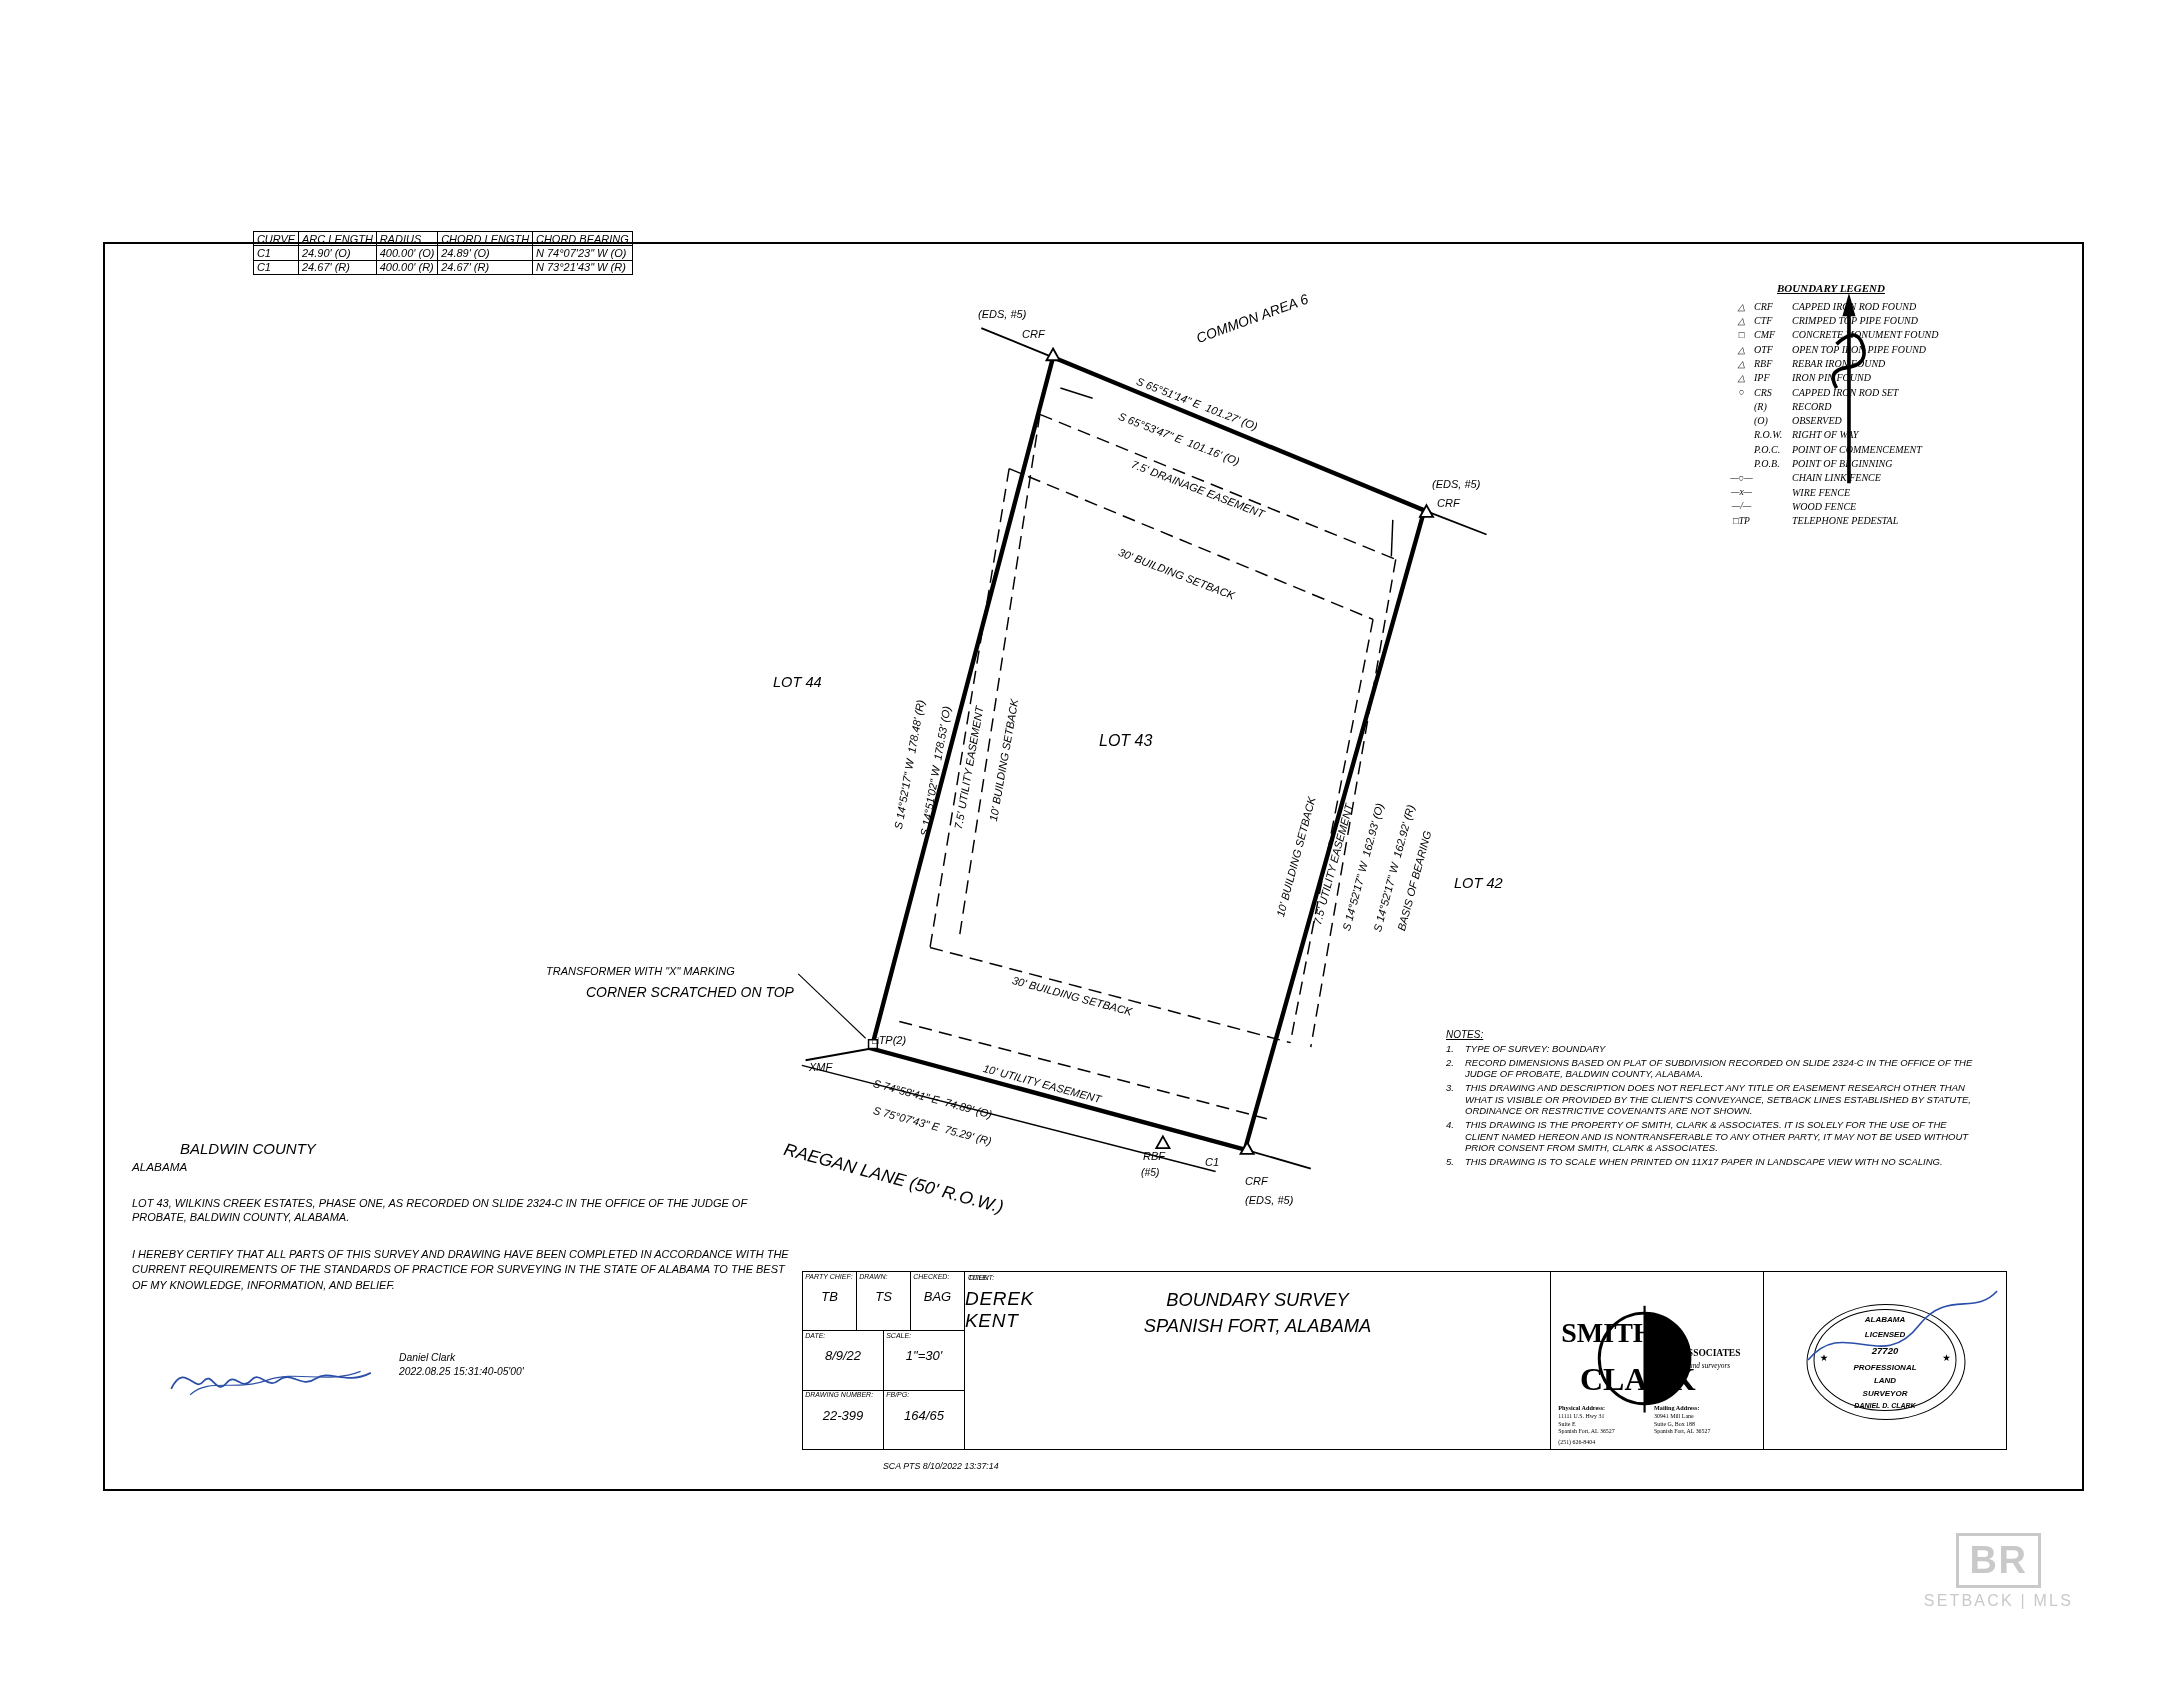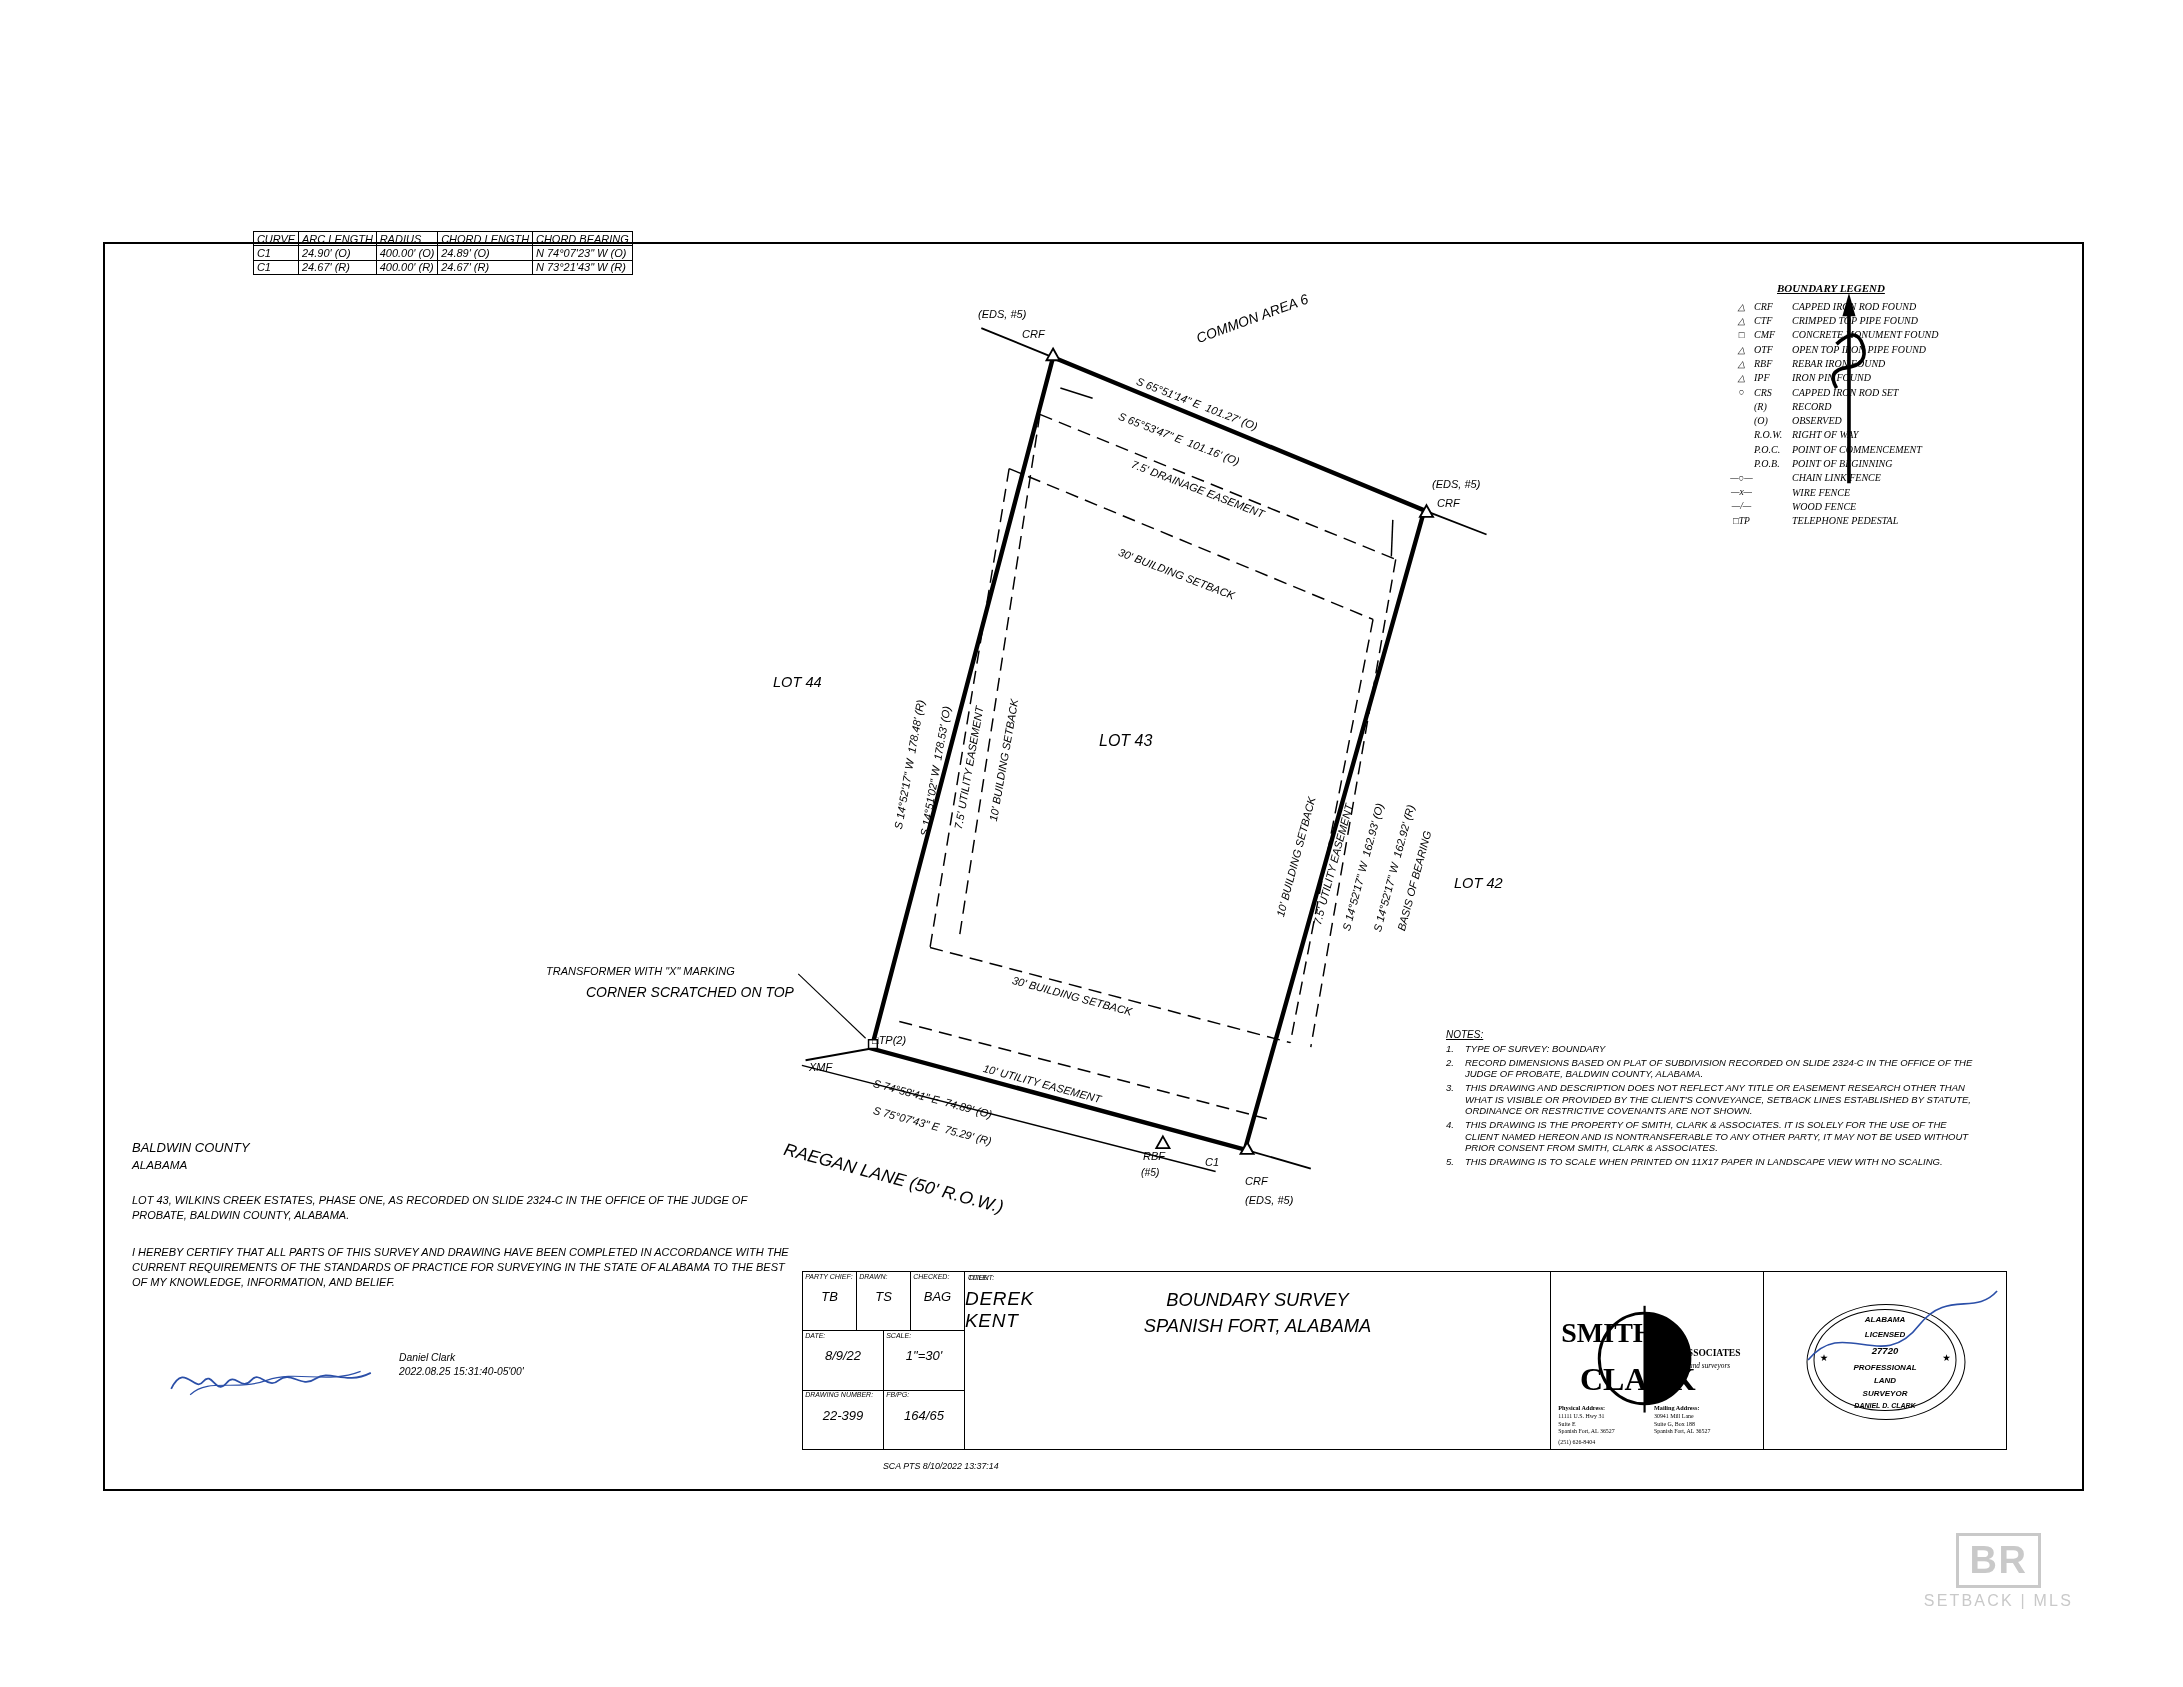--- a/index.html
+++ b/index.html
@@ -283,21 +283,21 @@
         <span class="num">4.</span>
         <span class="body">THIS DRAWING IS THE PROPERTY OF SMITH, CLARK &amp; ASSOCIATES. IT IS SOLELY FOR THE USE OF THE CLIENT NAMED HEREON AND IS NONTRANSFERABLE TO ANY OTHER PARTY, IT MAY NOT BE USED WITHOUT PRIOR CONSENT FROM SMITH, CLARK &amp; ASSOCIATES.</span>
       </div>
     <div class="n">
         <span class="num">5.</span>
         <span class="body">THIS DRAWING IS TO SCALE WHEN PRINTED ON 11X17 PAPER IN LANDSCAPE VIEW WITH NO SCALING.</span>
       </div>
   </div>
 
   <div class="bl">
-    <div style="font-size:13px;">BALDWIN COUNTY</div>
+    <div style="font-size:15px;margin-left:48px;">BALDWIN COUNTY</div>
     <div style="font-size:11.7px;margin-bottom:20.5px;">ALABAMA</div>
     <div style="font-size:11px;margin-bottom:22px;line-height:1.35;">LOT 43, WILKINS CREEK ESTATES, PHASE ONE, AS RECORDED ON SLIDE 2324-C IN THE OFFICE OF THE JUDGE OF PROBATE, BALDWIN COUNTY, ALABAMA.</div>
     <div style="font-size:11px;line-height:1.38;">I HEREBY CERTIFY THAT ALL PARTS OF THIS SURVEY AND DRAWING HAVE BEEN COMPLETED IN ACCORDANCE WITH THE CURRENT REQUIREMENTS OF THE STANDARDS OF PRACTICE FOR SURVEYING IN THE STATE OF ALABAMA TO THE BEST OF MY KNOWLEDGE, INFORMATION, AND BELIEF.</div>
   </div>
 
   <svg class="sig" width="220" height="59" viewBox="0 0 290 70">
     <path d="M8,52 C26,14 40,58 52,42 C64,26 70,62 84,44 C96,28 104,56 118,40 C130,26 140,54 156,40 C172,26 186,52 206,38 C226,24 246,48 282,30" fill="none" stroke="#2b4fa8" stroke-width="2.4"></path>
     <path d="M34,60 C60,36 96,56 140,40 C180,26 222,46 268,28" fill="none" stroke="#2b4fa8" stroke-width="1.6"></path>
   </svg>
   <div class="dc">

